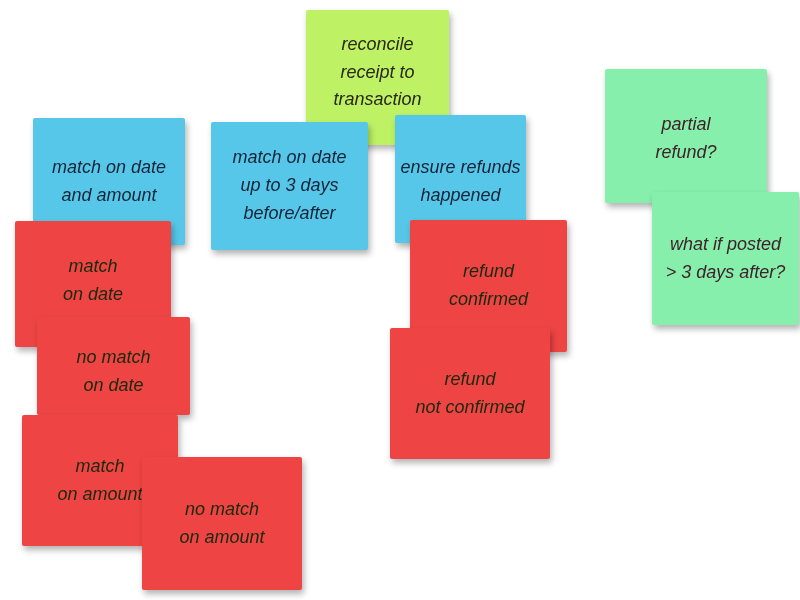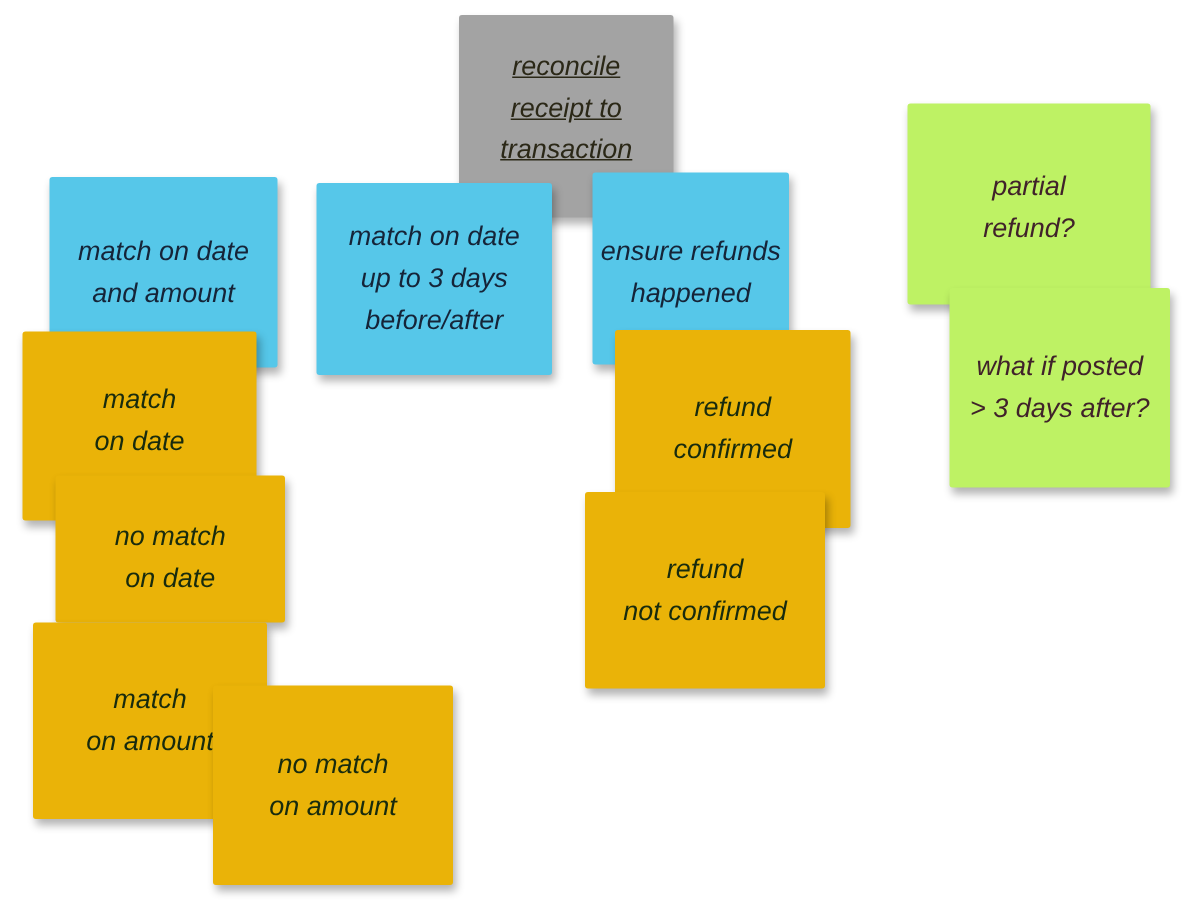--- a/index.html
+++ b/index.html
@@ -32,38 +32,38 @@
     justify-content: center;
     text-align: center;
     font-style: italic;
     font-size: 18px;
     line-height: 1.55;
     white-space: pre-line;
     border-radius: 2px;
     box-shadow: 2px 4px 6px rgba(0,0,0,0.30);
     box-sizing: border-box;
   }
-  .yellow { background: #a3a3a3; color: #2b2817; text-decoration: underline; }
+  .yellow { background: #bef264; color: #2b2817; }
   .blue   { background: #56C7E9; color: #152438; }
-  .green  { background: #eab308; color: #182b0e; }
-  .pink   { background: #bef264; color: #40222a; }
+  .green  { background: #ef4444; color: #182b0e; }
+  .pink   { background: #86efac; color: #40222a; }
 
   
   .n1  { left: 306px; top:  10px; width: 143px; height: 135px; z-index: 1; padding-bottom: 10px; }
   .n2  { left:  33px; top: 118px; width: 152px; height: 127px; z-index: 2; }
   .n3  { left: 211px; top: 122px; width: 157px; height: 128px; z-index: 2; }
   .n4  { left: 395px; top: 115px; width: 131px; height: 128px; z-index: 2; padding-top: 6px; }
   .n5  { left:  15px; top: 221px; width: 156px; height: 126px; z-index: 3; padding-bottom: 6px; }
   .n6  { left:  37px; top: 317px; width: 153px; height:  98px; z-index: 4; padding-top: 12px; }
   .n7  { left:  22px; top: 415px; width: 156px; height: 131px; z-index: 5; }
   .n8  { left: 142px; top: 457px; width: 160px; height: 133px; z-index: 6; }
   .n9  { left: 410px; top: 220px; width: 157px; height: 132px; z-index: 3; }
   .n10 { left: 390px; top: 328px; width: 160px; height: 131px; z-index: 4; }
   .n11 { left: 605px; top:  69px; width: 162px; height: 134px; z-index: 2; padding-top: 6px; }
-  .n12 { left: 633px; top: 192px; width: 147px; height: 133px; z-index: 3; }
+  .n12 { left: 652px; top: 192px; width: 147px; height: 133px; z-index: 3; }
 </style>
 </head>
 <body>
 
 <div class="board">
 
 
   <div class="note yellow n1">reconcile
 receipt to
 transaction</div>

